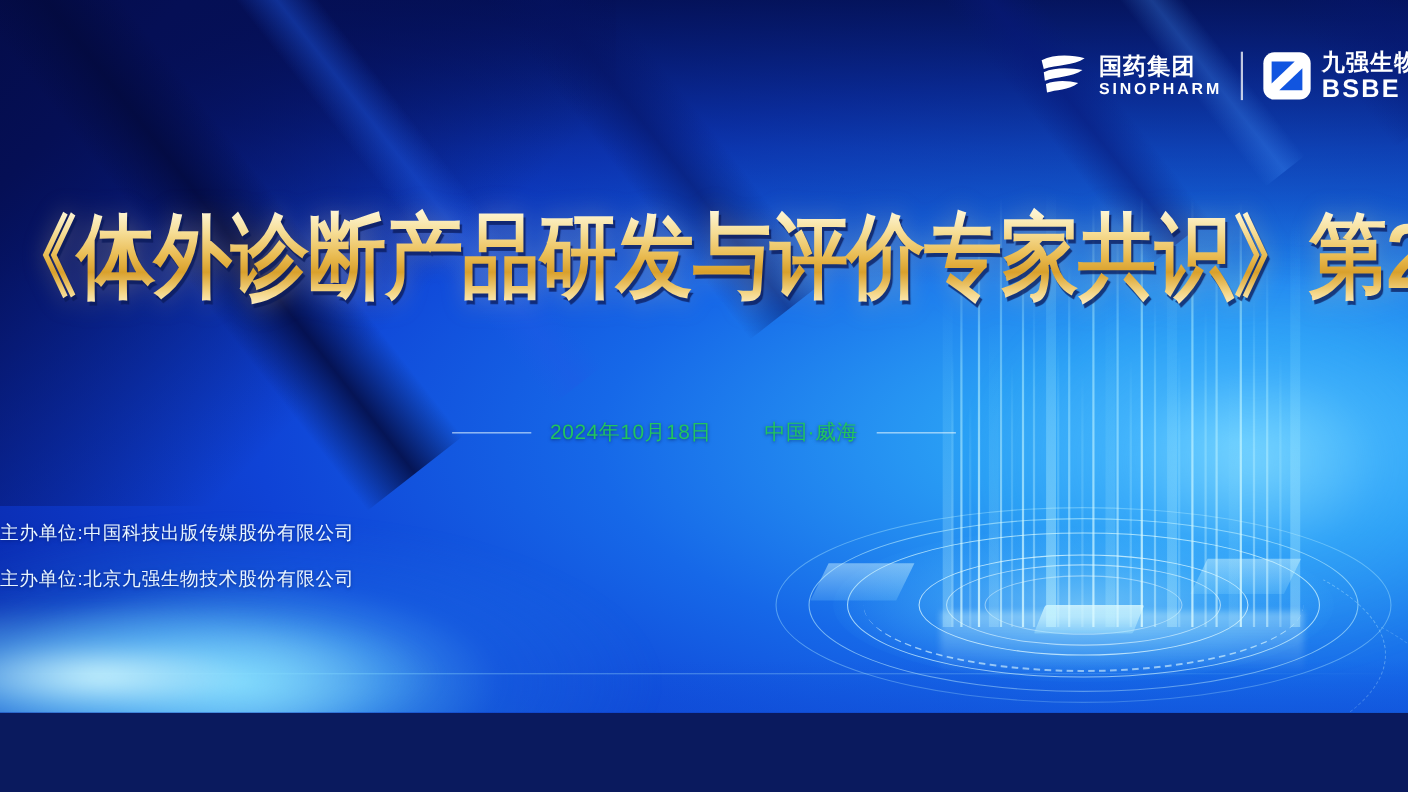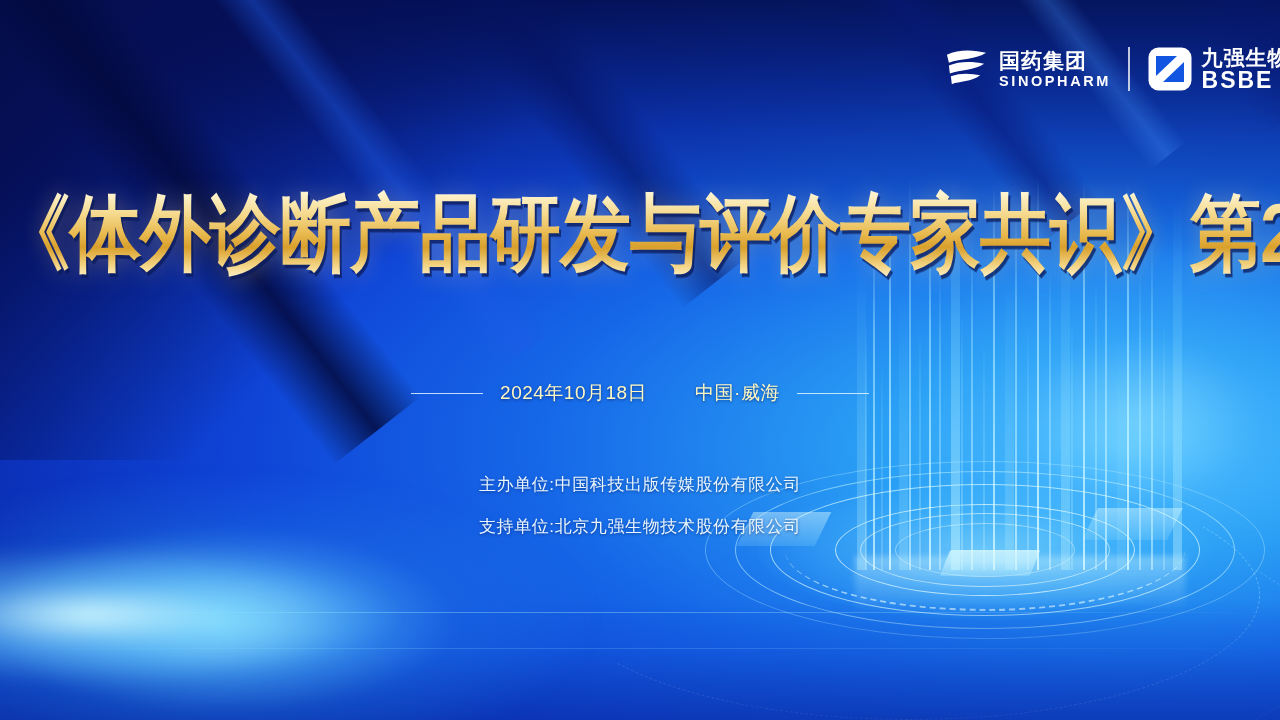--- a/index.html
+++ b/index.html
@@ -1,19 +1,19 @@
 <!DOCTYPE html>
 <html lang="zh"><head>
 <meta charset="utf-8">
 <title>Conference Banner</title>
 <style>
   html,body{margin:0;padding:0;background:#0a1a5e;}
   *{box-sizing:border-box;}
   #stage{
-    position:relative;width:1280px;height:720px;overflow:hidden;
+    position:relative;width:1280px;height:648px;overflow:hidden;
     font-family:"Liberation Sans","DejaVu Sans",sans-serif;
     background:#0e37c4;
   }
 
   
   .bg-base{
     position:absolute;inset:0;
     background:
       radial-gradient(120% 90% at 88% 62%, #4fc3ff 0%, #2aa0f5 16%, #1668e8 38%, #0f43d6 58%, #0a2bb0 78%, #07208f 100%),
       linear-gradient(135deg,#050d4a 0%,#0a1f8f 22%,#0f3ad2 48%,#1257e6 70%,#1a7ff0 100%);
@@ -144,25 +144,25 @@
     transform:scaleY(1.10);transform-origin:center top;
     padding-left:12px;
   }
 
   
   .dateline{
     position:absolute;left:0;top:380px;width:1280px;
     display:flex;align-items:center;justify-content:center;gap:17px;
   }
   .rule{width:72px;height:1px;background:rgba(225,245,255,.85);}
-  .date-txt,.place-txt{color:#fef9c3;font-size:19px;letter-spacing:.5px;white-space:nowrap;text-shadow:0 1px 3px rgba(5,20,80,.6);}
+  .date-txt,.place-txt{color:#22c55e;font-size:19px;letter-spacing:.5px;white-space:nowrap;text-shadow:0 1px 3px rgba(5,20,80,.6);}
   .date-gap{width:14px;}
 
   
-  .orgs{position:absolute;left:0;top:476px;width:1280px;text-align:center;}
+  .orgs{position:absolute;left:0;top:476px;width:1280px;}
   .org-line{
     color:#e9f6ff;font-size:17px;letter-spacing:.6px;white-space:nowrap;
     line-height:1;margin-bottom:25px;text-shadow:0 1px 3px rgba(5,20,80,.55);
   }
 </style>
 </head>
 <body>
 
 <div id="stage">
 
@@ -274,16 +274,16 @@
   <div class="dateline">
     <span class="rule"></span>
     <span class="date-txt">2024年10月18日</span>
     <span class="date-gap"></span>
     <span class="place-txt">中国·威海</span>
     <span class="rule"></span>
   </div>
 
   <div class="orgs">
     <div class="org-line">主办单位:中国科技出版传媒股份有限公司</div>
-    <div class="org-line">支持单位:北京九强生物技术股份有限公司</div>
+    <div class="org-line">主办单位:北京九强生物技术股份有限公司</div>
   </div>
 
 </div>
 
 </body></html>

